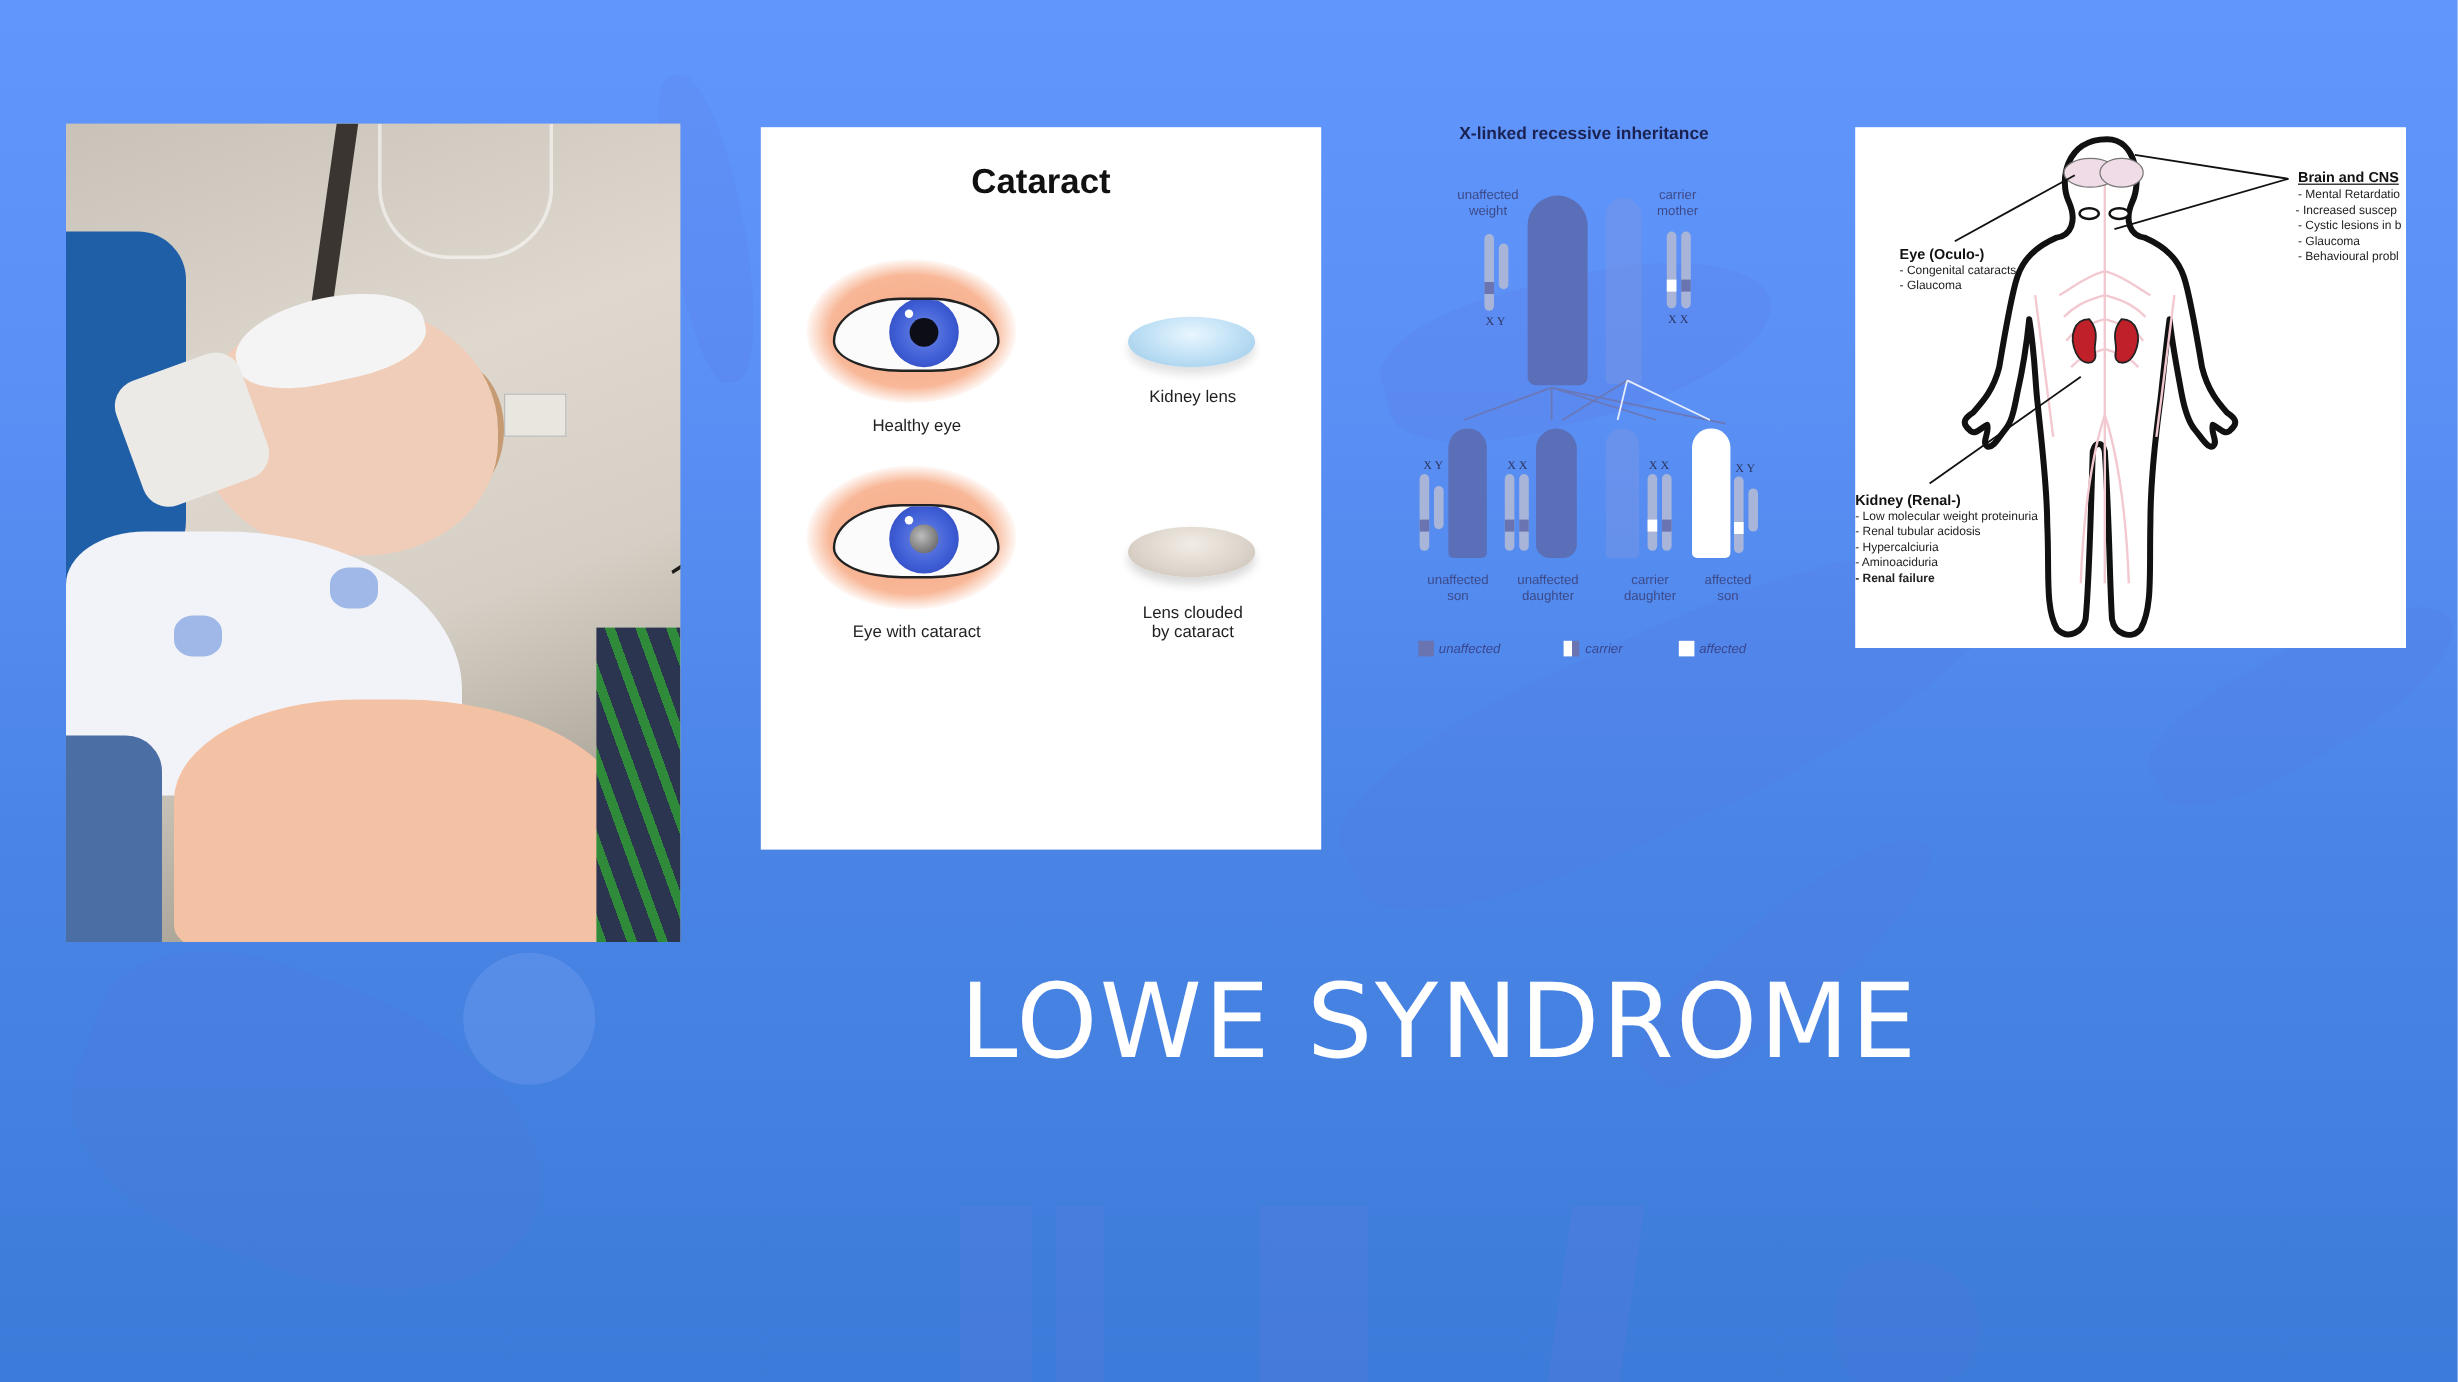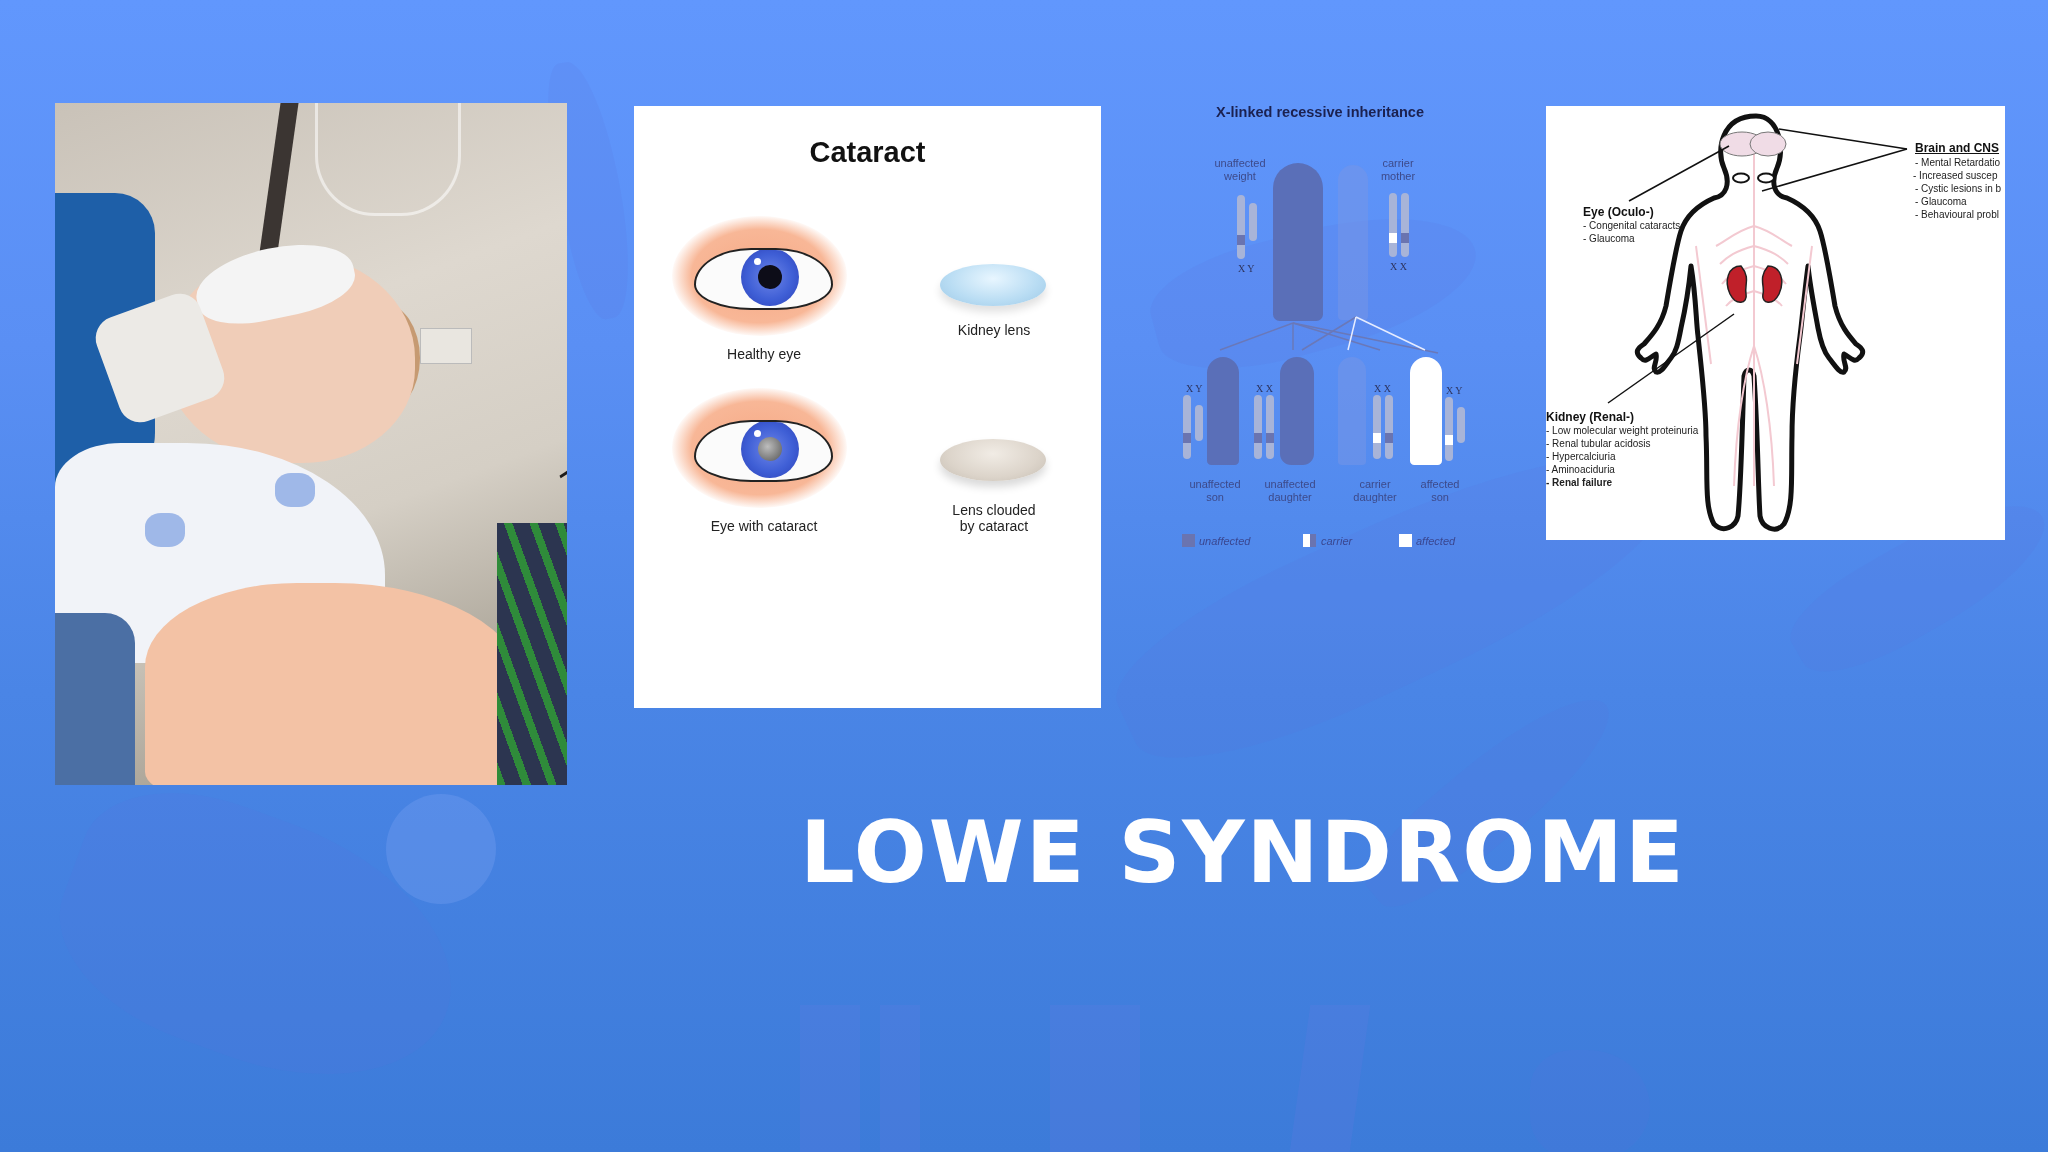--- a/index.html
+++ b/index.html
@@ -61,21 +61,21 @@
   .xy { position:absolute; font-family:"Liberation Serif", serif; font-size:10px; color:#2e3560; }
   .legend-sq { position:absolute; width:13px; height:13px; }
   .legend-txt { position:absolute; font-size:11px; font-style:italic; color:#3a4790; }
 
   
   .body-card { left:1546px; top:106px; width:459px; height:434px; overflow:hidden; }
   .organ-title { position:absolute; font-weight:bold; font-size:12px; color:#111; }
   .organ-item { position:absolute; font-size:10px; color:#222; white-space:nowrap; }
 
   .main-title {
-    position:absolute; left:800px; top:802px; font-family:"DejaVu Sans", sans-serif; font-weight:bold;
+    position:absolute; left:800px; top:802px; font-family:"DejaVu Sans", sans-serif; font-weight:normal;
     font-size:86px; letter-spacing:2px; color:#ffffff; white-space:nowrap;
   }
 </style>
 </head>
 <body>
 
 <div>
   <div class="bg-blob" style="left:560px;top:60px;width:60px;height:260px;transform:rotate(-10deg);"></div>
   <div class="bg-blob" style="left:1150px;top:230px;width:330px;height:120px;transform:rotate(-15deg);"></div>
   <div class="bg-blob" style="left:1100px;top:520px;width:600px;height:160px;transform:rotate(-25deg);"></div>

